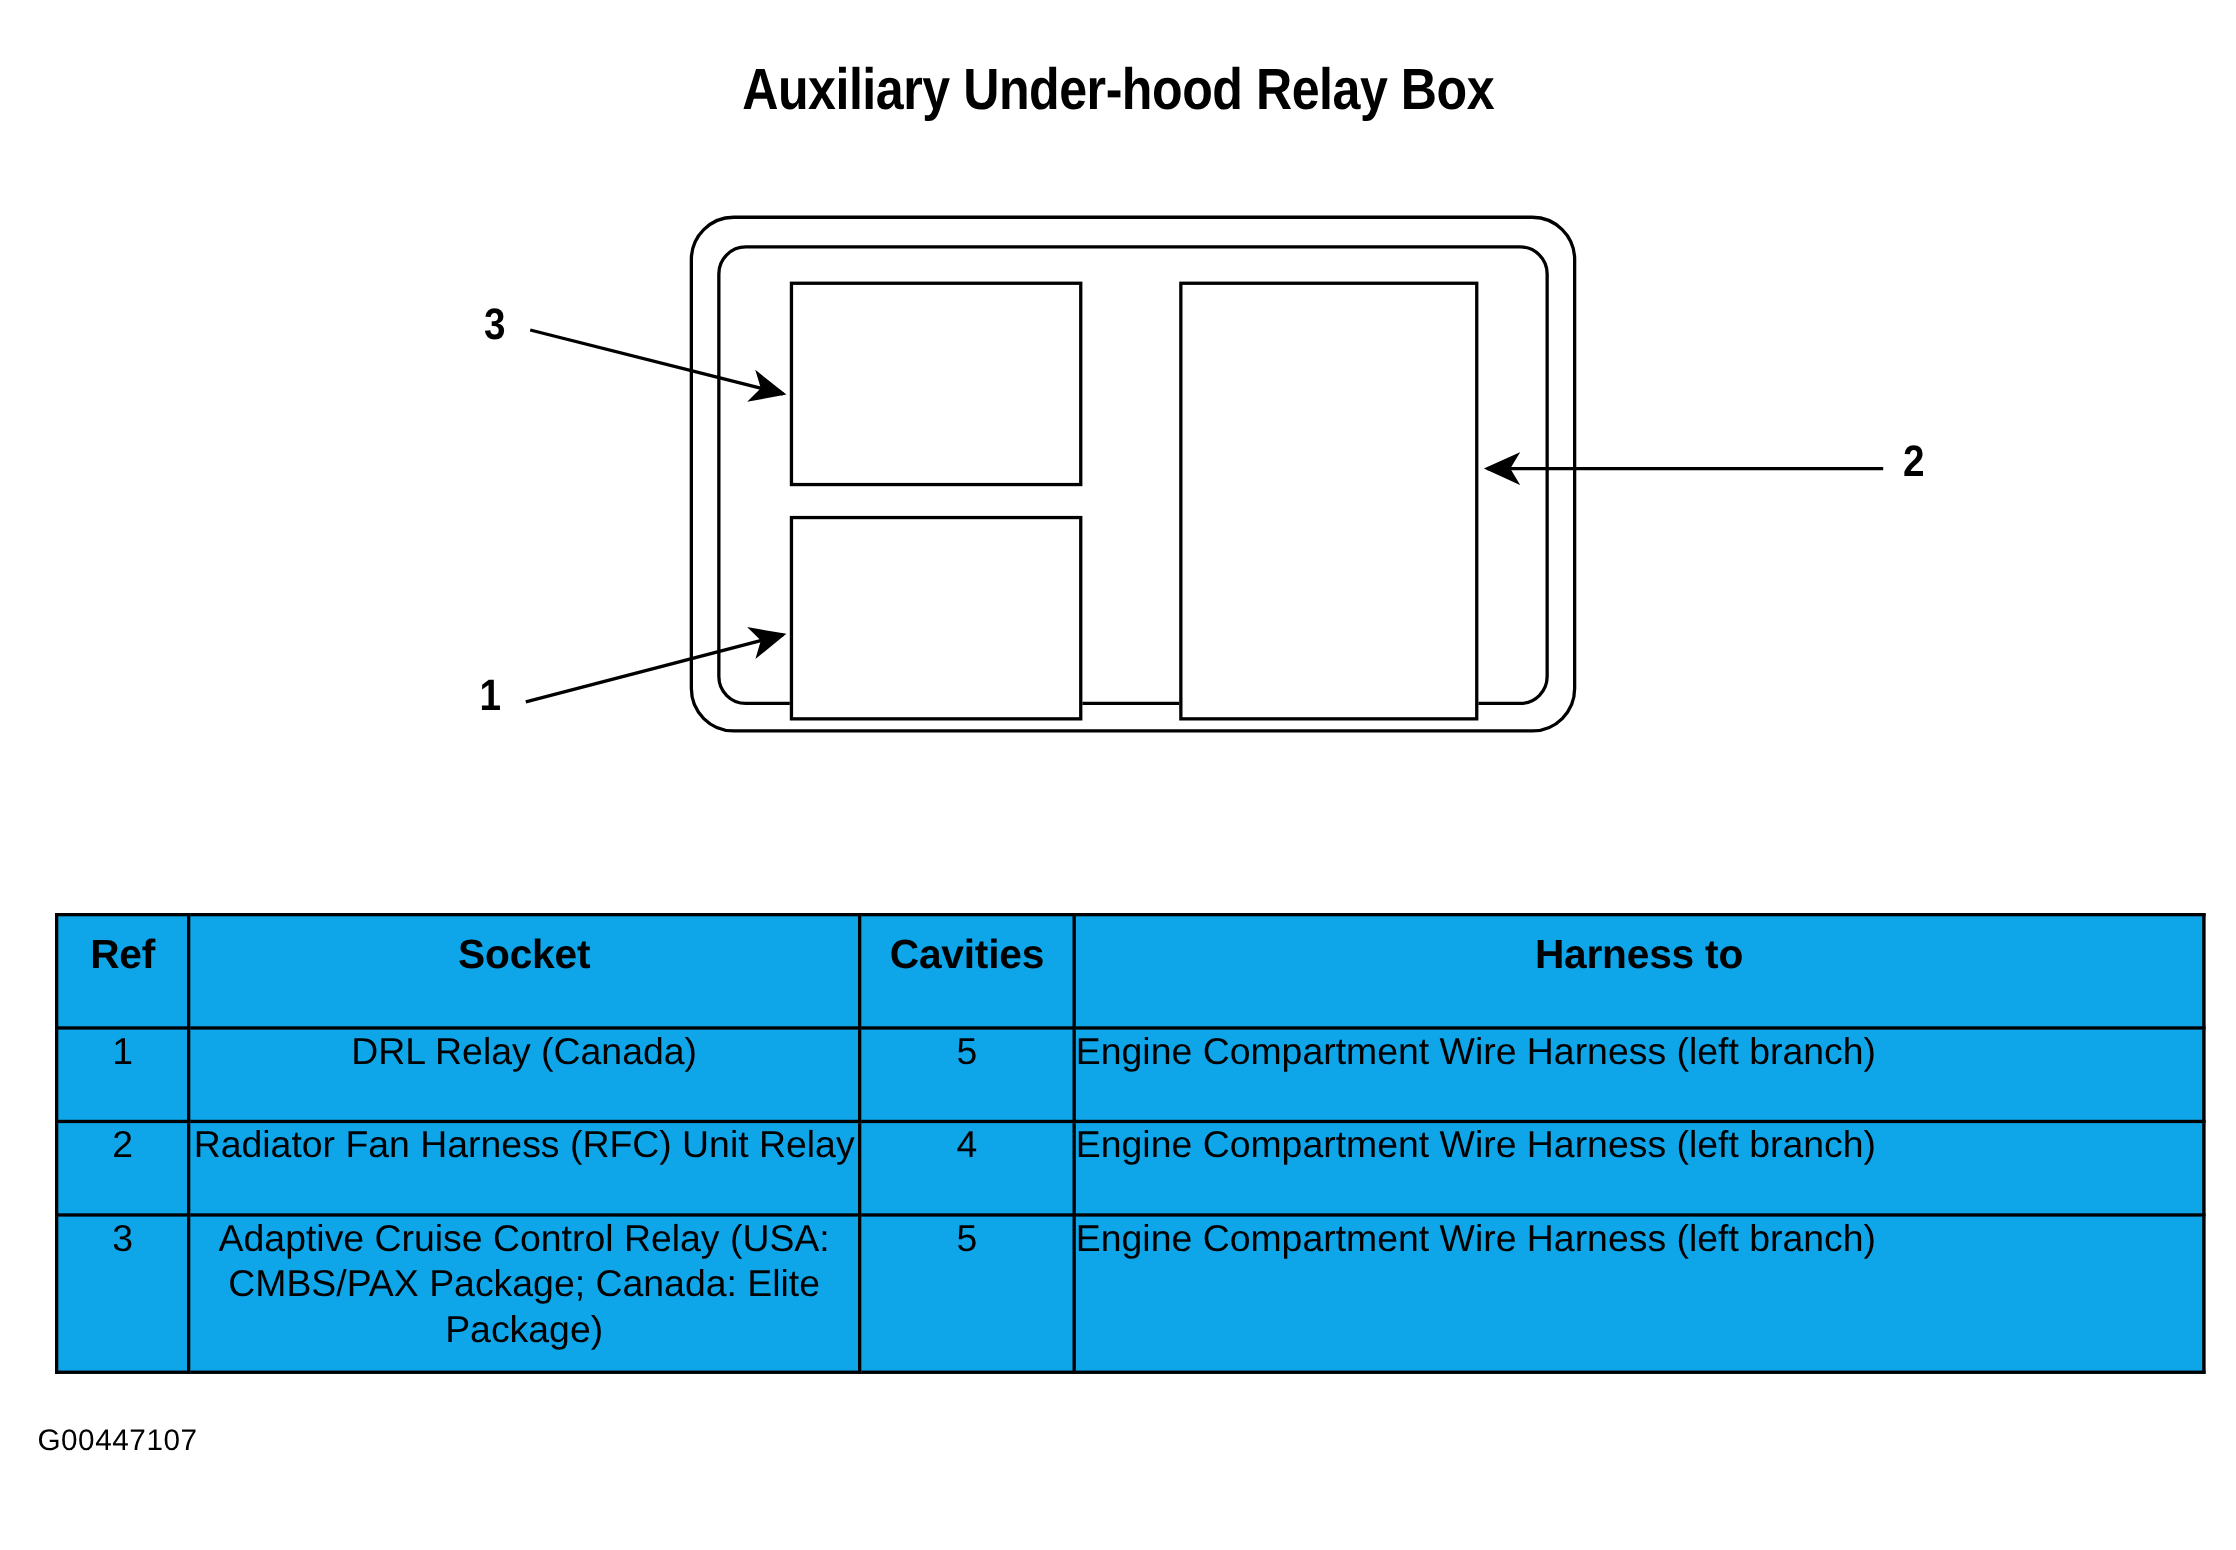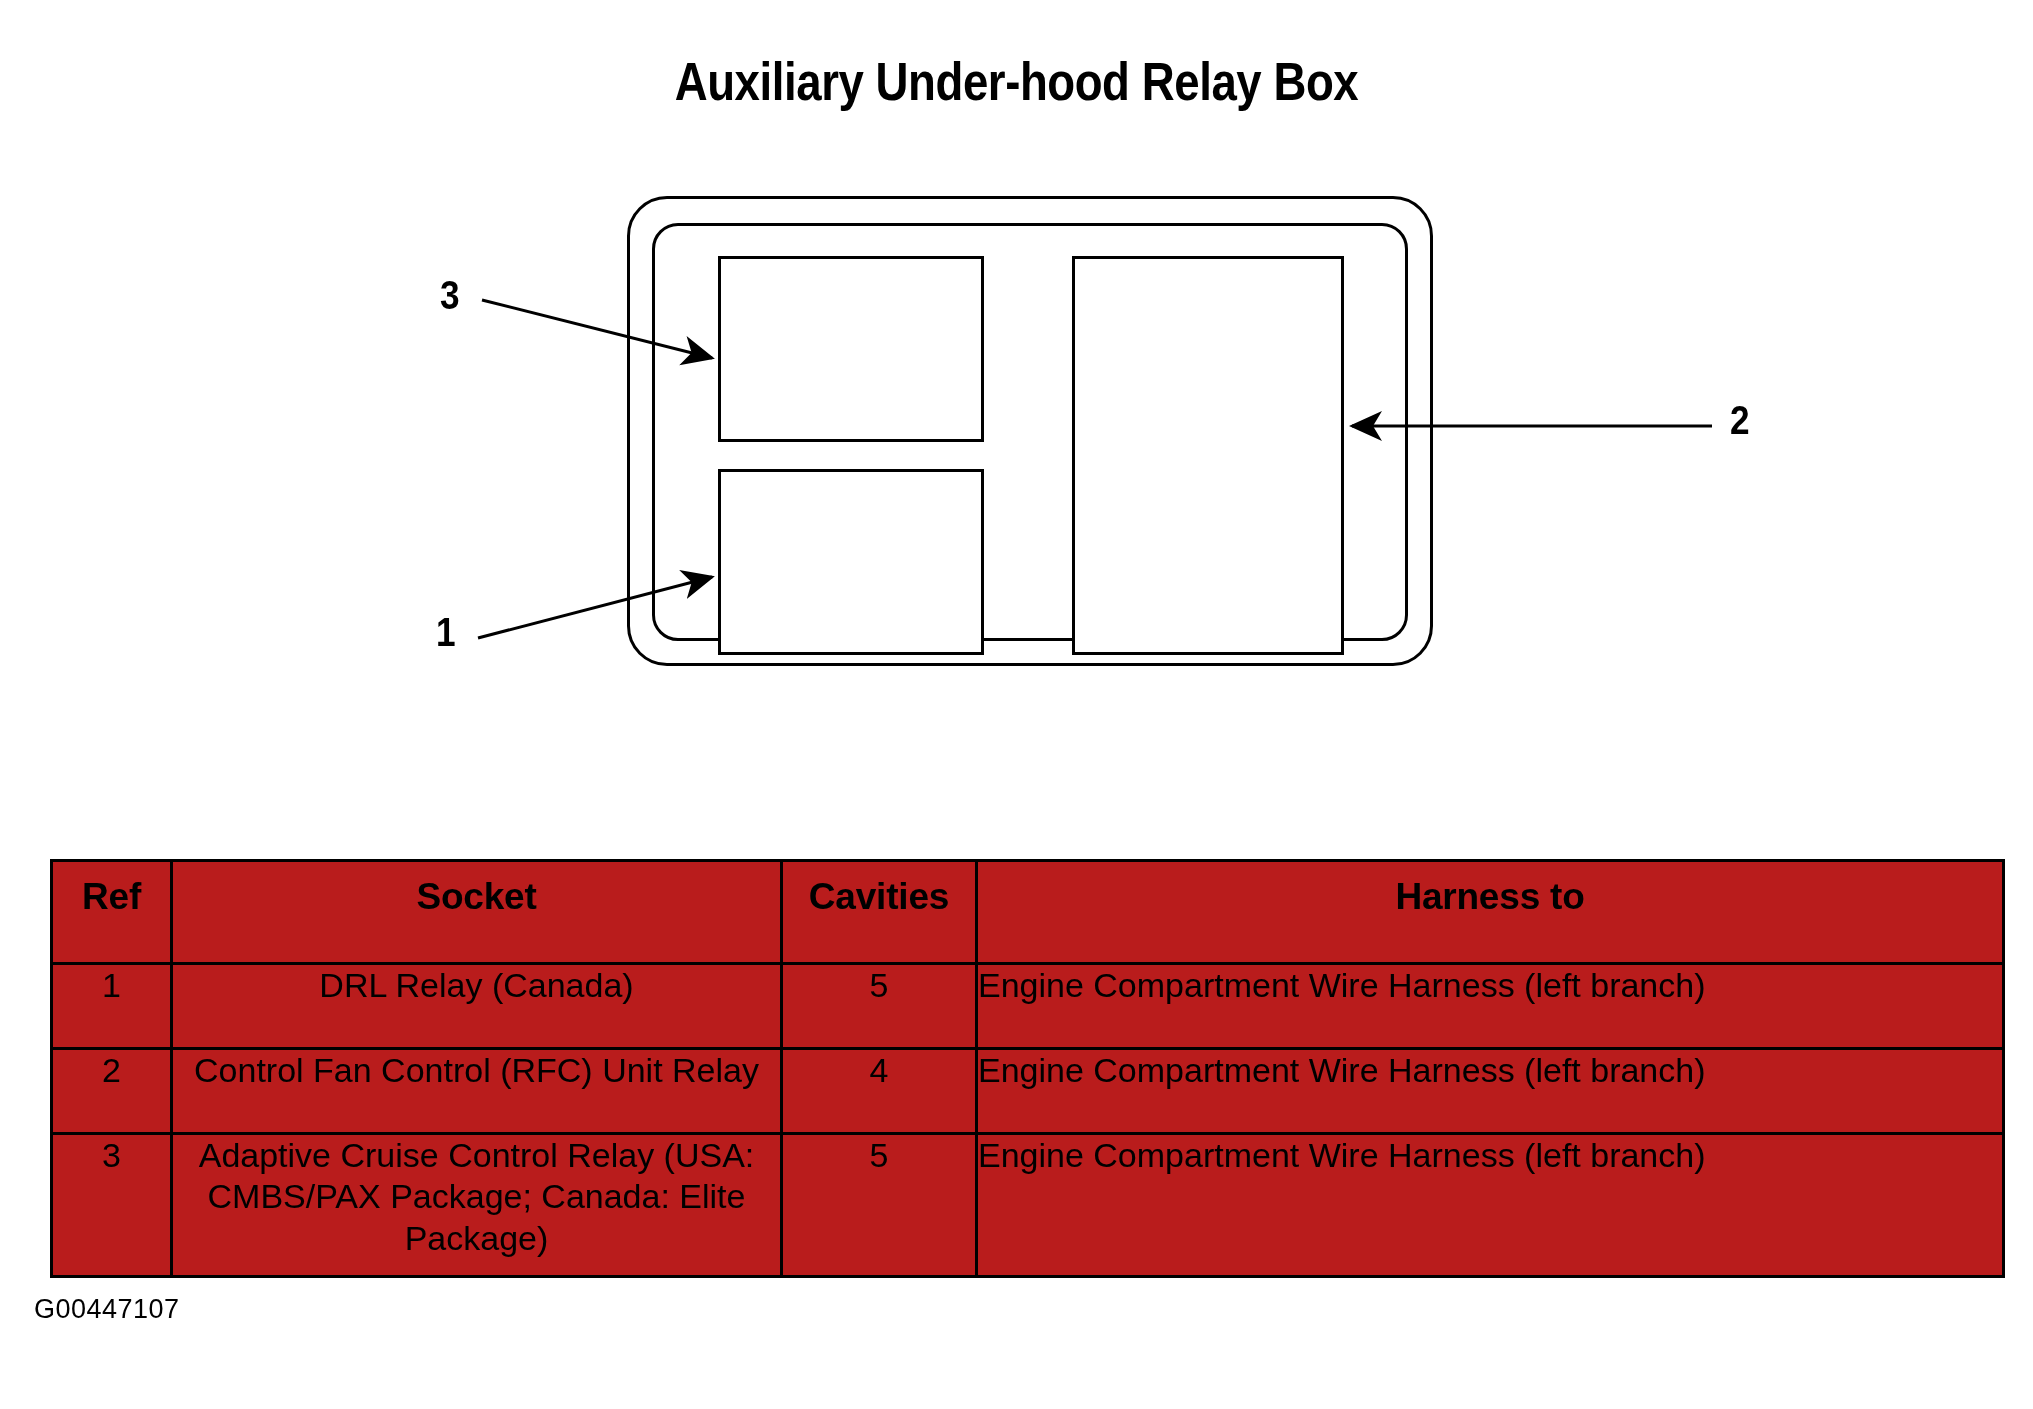--- a/index.html
+++ b/index.html
@@ -92,25 +92,25 @@
     top: 0;
     width: 2033px;
     height: 1409px;
     pointer-events: none;
   }
 
   
   .spec-table {
     position: absolute;
     left: 50px;
-    top: 859px;
+    top: 830px;
     width: 1952px;
     border-collapse: collapse;
     table-layout: fixed;
-    background: #b91c1c;
+    background: #0ea5e9;
   }
   .spec-table th,
   .spec-table td {
     border: 3px solid #000;
     padding: 0;
     vertical-align: top;
     font-family: "Liberation Sans", sans-serif;
     font-size: 34px;
     line-height: 1.22;
     color: #000;
@@ -201,21 +201,21 @@
   </thead>
   <tbody>
     <tr class="row-1">
       <td class="cell-ref">1</td>
       <td class="cell-sock">DRL Relay (Canada)</td>
       <td class="cell-cav">5</td>
       <td class="cell-conn">Engine Compartment Wire Harness (left branch)</td>
     </tr>
     <tr class="row-2">
       <td class="cell-ref">2</td>
-      <td class="cell-sock">Control Fan Control (RFC) Unit Relay</td>
+      <td class="cell-sock">Radiator Fan Harness (RFC) Unit Relay</td>
       <td class="cell-cav">4</td>
       <td class="cell-conn">Engine Compartment Wire Harness (left branch)</td>
     </tr>
     <tr class="row-3">
       <td class="cell-ref">3</td>
       <td class="cell-sock">Adaptive Cruise Control Relay (USA: CMBS/PAX Package; Canada: Elite Package)</td>
       <td class="cell-cav">5</td>
       <td class="cell-conn">Engine Compartment Wire Harness (left branch)</td>
     </tr>
   </tbody>

